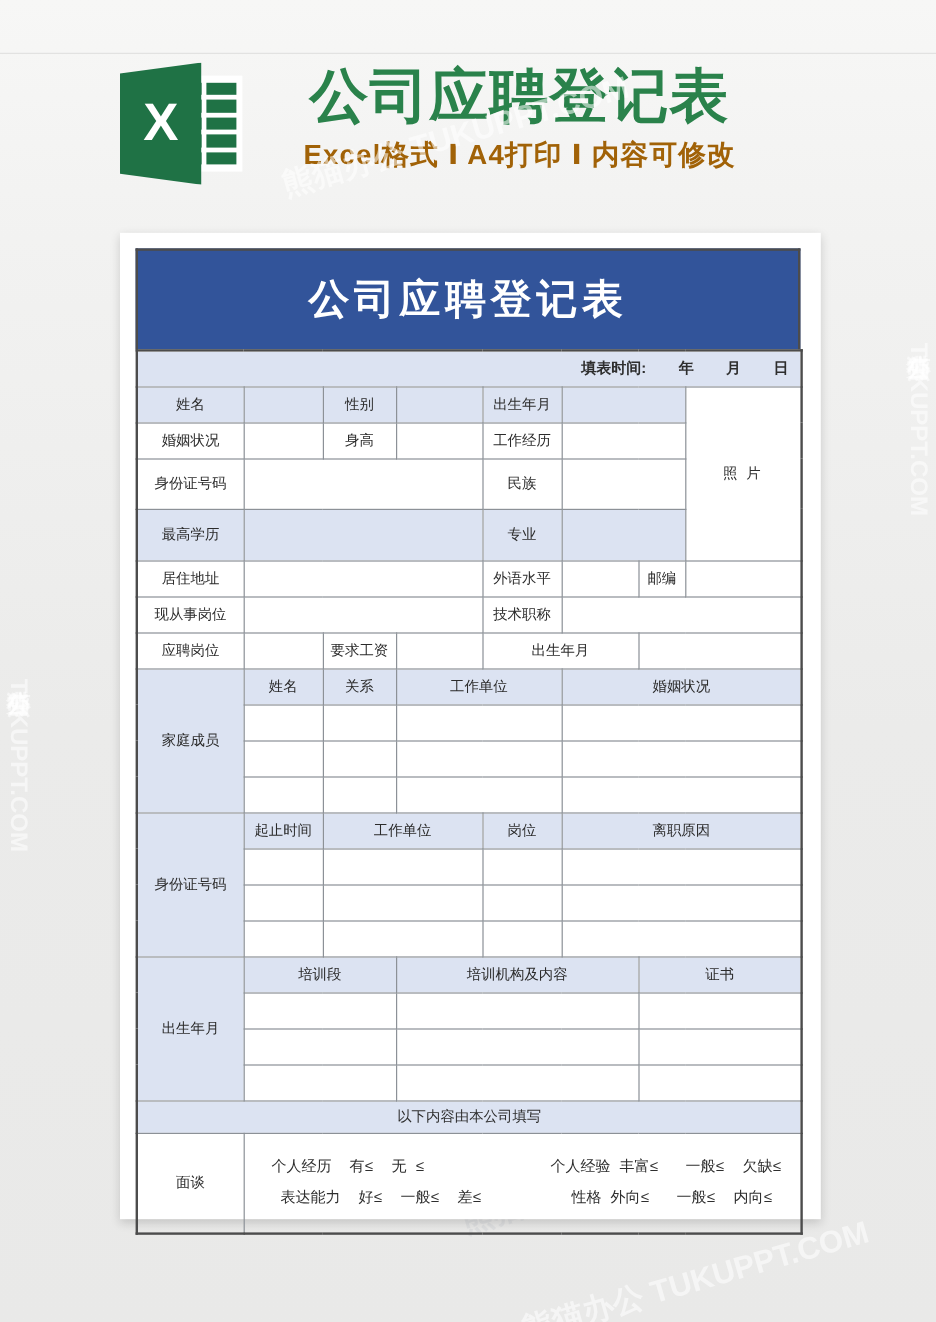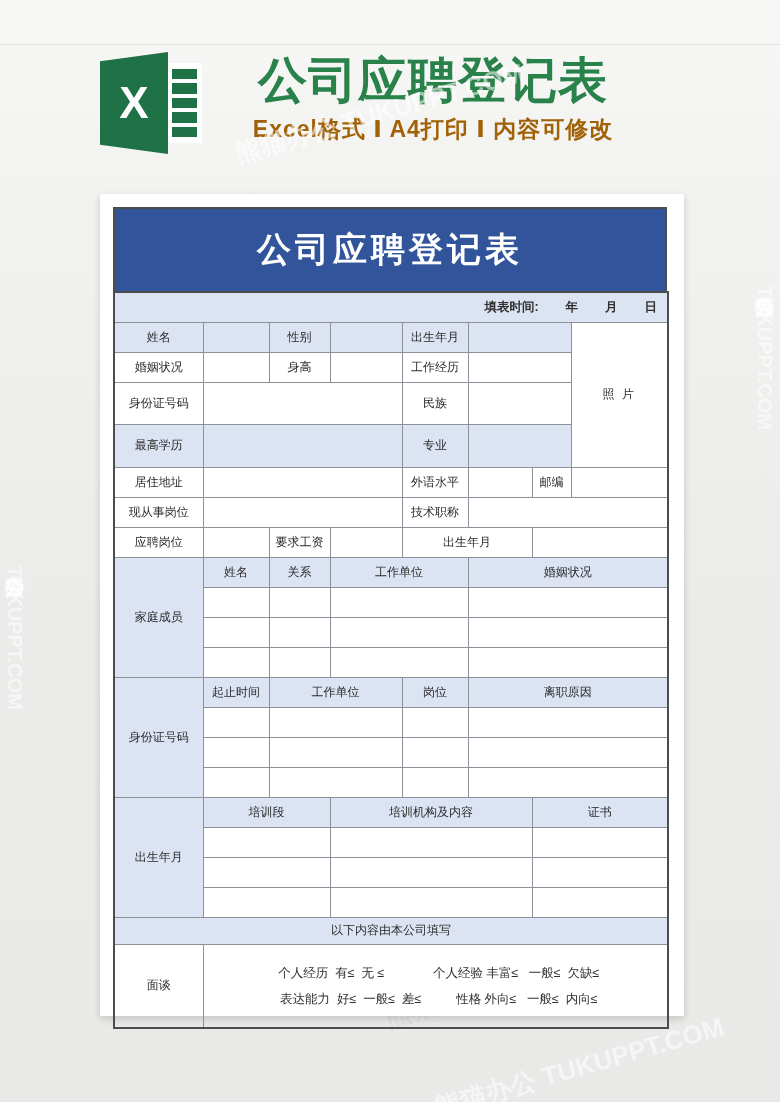--- a/index.html
+++ b/index.html
@@ -51,21 +51,21 @@
     width:554px; border-collapse:collapse; table-layout:fixed;
     border:2px solid #4c4c4c;
   }
   table.form td { border:1px solid #8c9197; font-size:12px; text-align:center; padding:0; overflow:hidden; }
   td.blue { background:#dce3f2; }
   td.lab { color:#2b2b2b; }
   .filltime { display:flex; justify-content:flex-end; align-items:center; height:100%; padding-right:10px; font-weight:bold; font-size:12.5px; }
   .filltime span + span { margin-left:27px; }
   td.photo { background:#fff; font-size:13px; letter-spacing:2px; }
   .interview { text-align:left; vertical-align:middle; }
-  .interview div { white-space:pre; font-size:12.5px; line-height:26px; padding-left:7px; }
+  .interview div { white-space:pre; font-size:12.5px; line-height:26px; padding-left:7px;font-family:Liberation Mono, monospace; }
   td.note { font-weight:normal; font-size:12.5px; }
 
   
   .wm { position:absolute; font-size:26px; font-weight:bold; white-space:nowrap;
         color:rgba(165,172,188,0.16); transform:rotate(-16deg); pointer-events:none; }
   .wm-light { color:rgba(255,255,255,0.55); }
   .wm-vert { writing-mode:vertical-rl; transform:none; font-size:20px; }
 </style>
 </head>
 <body>

